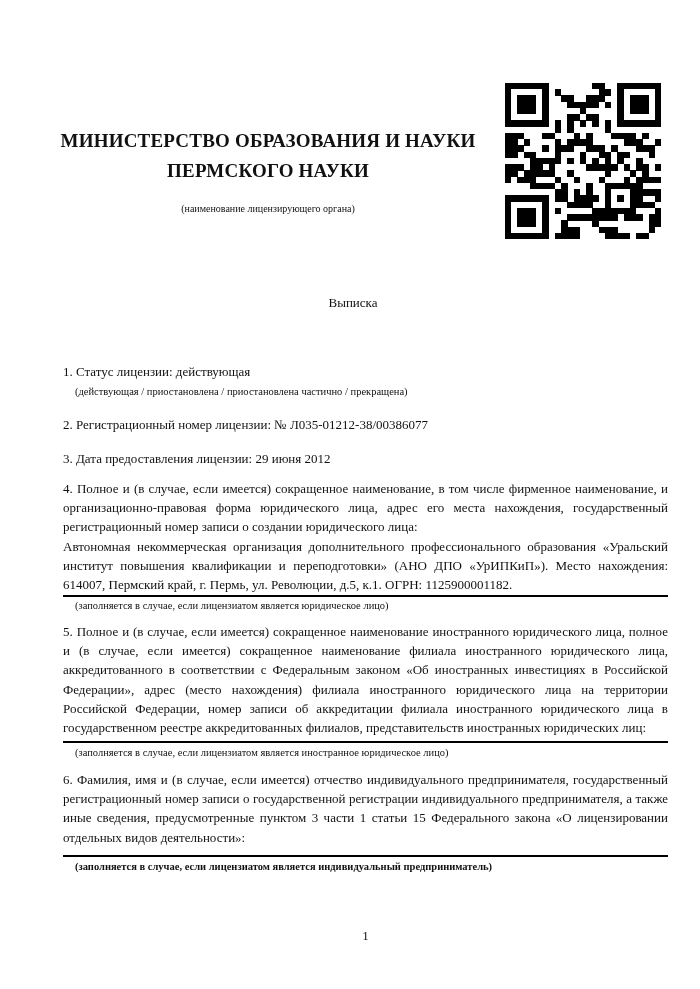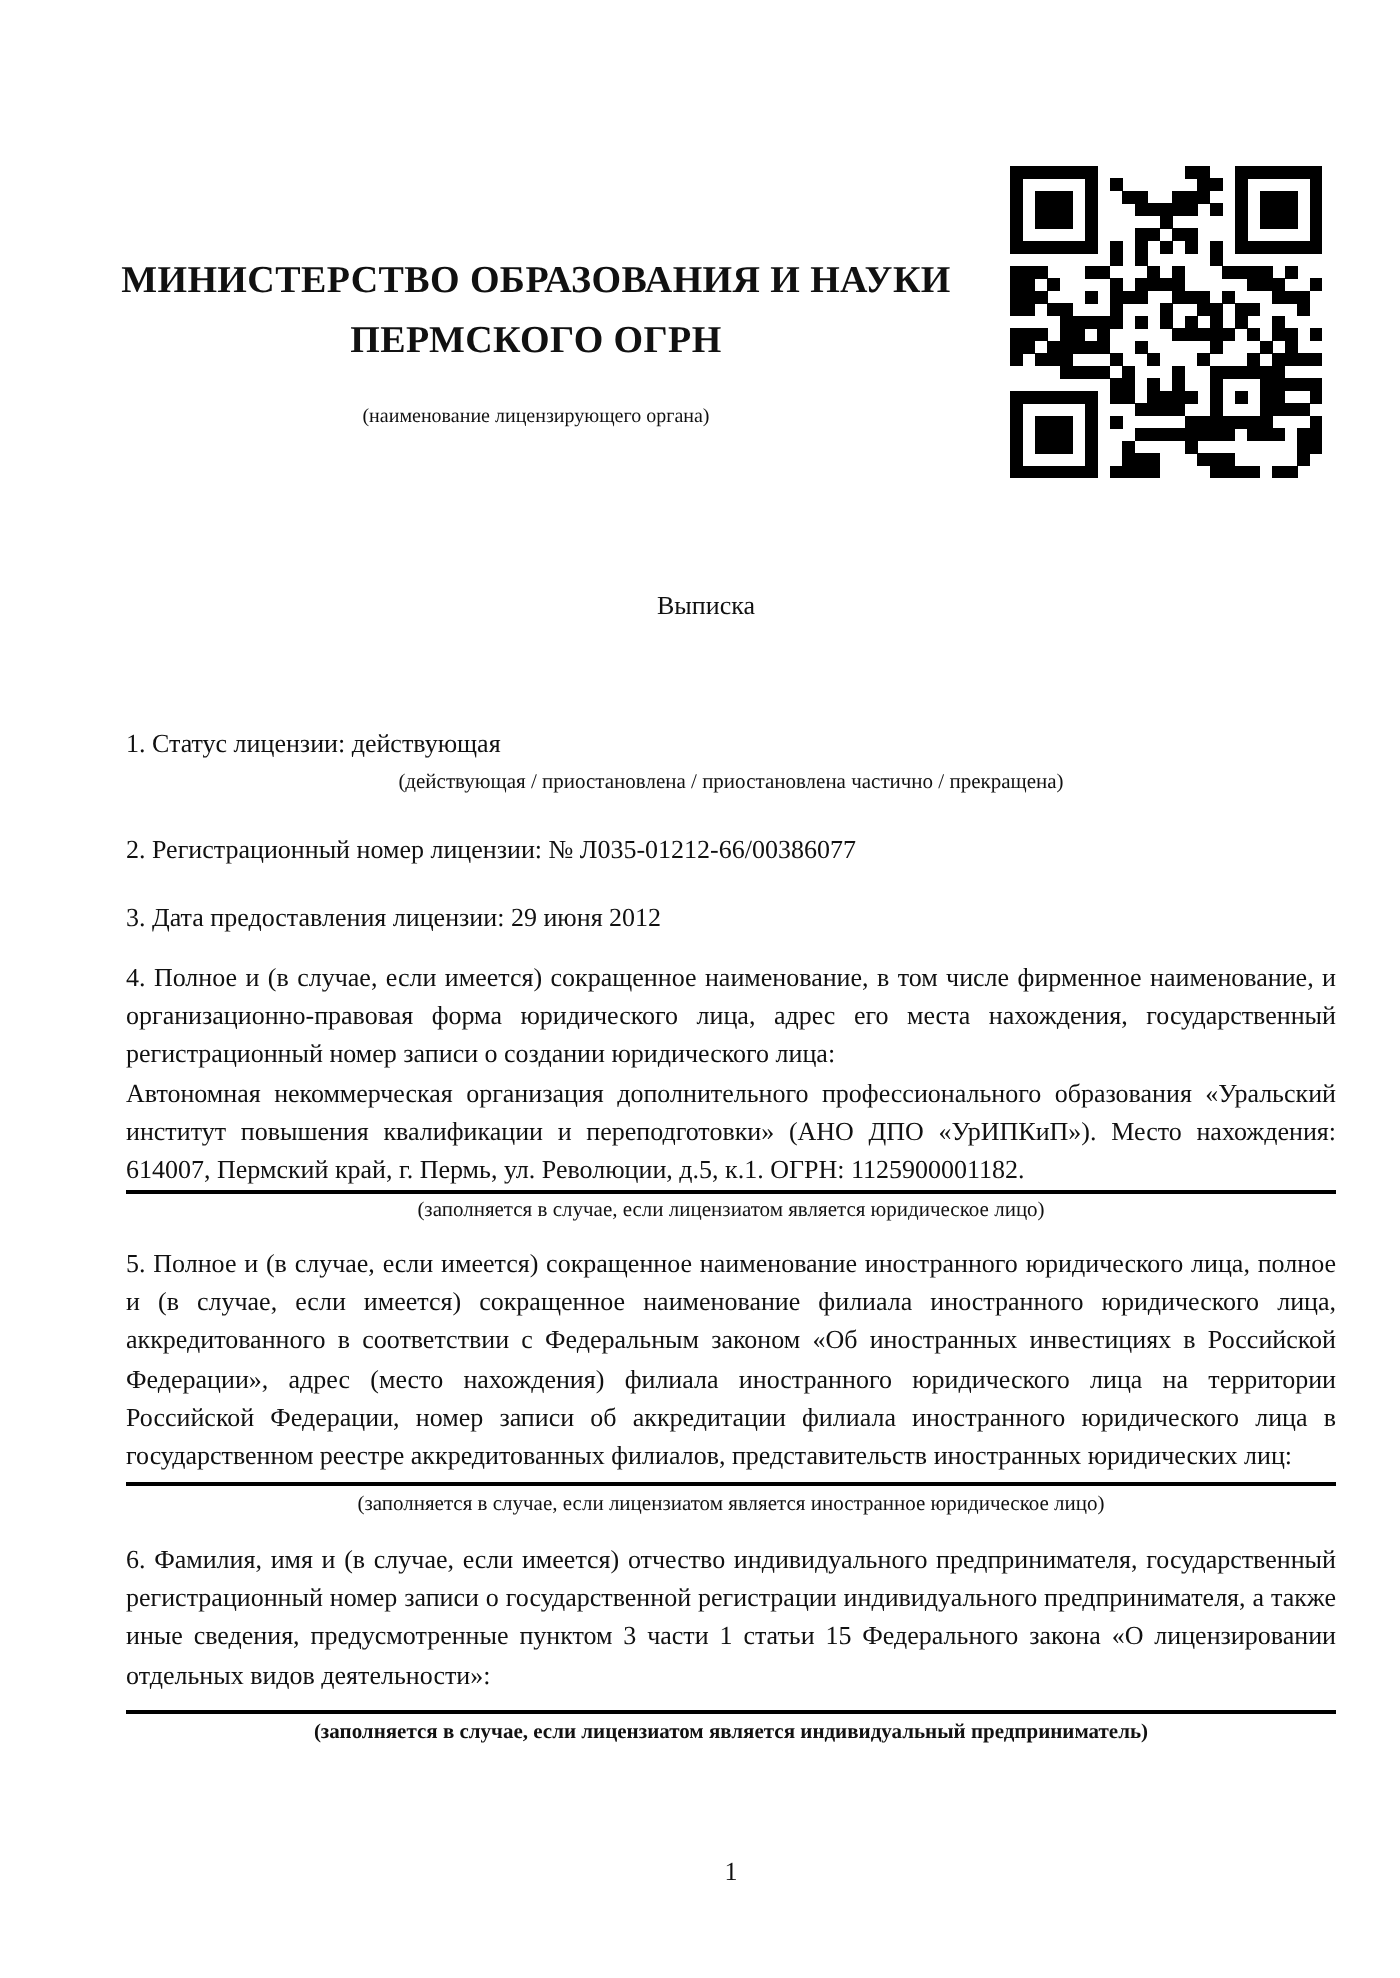--- a/index.html
+++ b/index.html
@@ -32,21 +32,21 @@
   
   .doc-title {
     left: 63px; top: 293px; width: 580px;
     text-align: center; font-size: 13px; line-height: 19.2px;
   }
 
   .body-text { font-size: 13px; line-height: 19.2px; margin: 0; }
   .just { text-align: justify; }
   .note {
     font-size: 10.5px; line-height: 13px;
-    text-align: center; margin: 0;
+    margin: 12px;
   }
   .hr { border-top: 2px solid #000; height: 0; width: 100%; }
 
   .sec-item1 { top: 362px; }
   .sec-item1 .note { margin-top: 4px; }
   .sec-item2 { top: 415px; }
   .sec-item3 { top: 449px; }
   .sec-item4 { top: 479px; }
   .sec-item4 .hr { margin-top: 1px; }
   .sec-item4 .note { margin-top: 2px; }
@@ -63,21 +63,21 @@
     text-align: center; font-size: 13px; line-height: 19px;
   }
 </style>
 </head>
 <body>
 
 <div class="page">
 
   <div class="block ministry">
     <div class="m-line">МИНИСТЕРСТВО ОБРАЗОВАНИЯ И НАУКИ</div>
-    <div class="m-line">ПЕРМСКОГО ОГРН</div>
+    <div class="m-line">ПЕРМСКОГО НАУКИ</div>
     <div class="m-note">(наименование лицензирующего органа)</div>
   </div>
 
   <svg id="qr" class="qr" viewBox="0 0 25 25" fill="#000000" shape-rendering="crispEdges">
       <rect x="0" y="0" width="1.04" height="1.04"></rect>
       <rect x="1" y="0" width="1.04" height="1.04"></rect>
       <rect x="2" y="0" width="1.04" height="1.04"></rect>
       <rect x="3" y="0" width="1.04" height="1.04"></rect>
       <rect x="4" y="0" width="1.04" height="1.04"></rect>
       <rect x="5" y="0" width="1.04" height="1.04"></rect>
@@ -391,21 +391,21 @@
   <div class="block doc-title">
     <div>Выписка</div>
   </div>
 
   <div class="block sec-item1">
     <p class="body-text">1. Статус лицензии: действующая</p>
     <p class="note">(действующая / приостановлена / приостановлена частично / прекращена)</p>
   </div>
 
   <div class="block sec-item2">
-    <p class="body-text">2. Регистрационный номер лицензии: № Л035-01212-66/00386077</p>
+    <p class="body-text">2. Регистрационный номер лицензии: № Л035-01212-38/00386077</p>
   </div>
 
   <div class="block sec-item3">
     <p class="body-text">3. Дата предоставления лицензии: 29 июня 2012</p>
   </div>
 
   <div class="block sec-item4">
     <p class="body-text just">4. Полное и (в случае, если имеется) сокращенное наименование, в том числе фирменное наименование, и организационно-правовая форма юридического лица, адрес его места нахождения, государственный регистрационный номер записи о создании юридического лица:</p>
     <p class="body-text just">Автономная некоммерческая организация дополнительного профессионального образования «Уральский институт повышения квалификации и переподготовки» (АНО ДПО «УрИПКиП»). Место нахождения: 614007, Пермский край, г. Пермь, ул. Революции, д.5, к.1. ОГРН: 1125900001182.</p>
     <div class="hr"></div>

